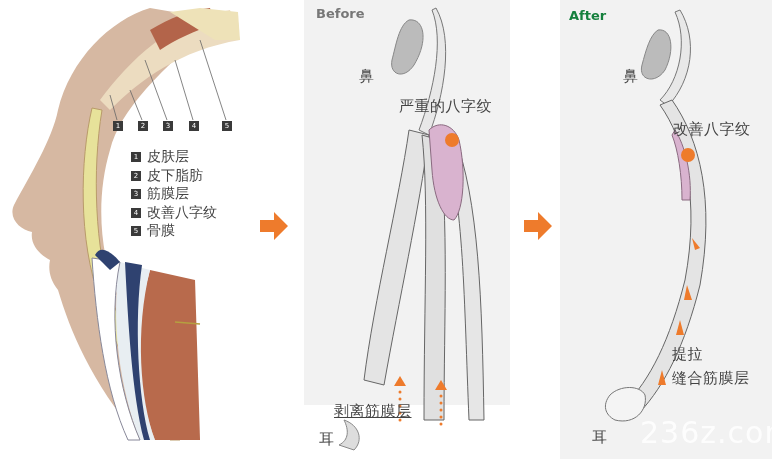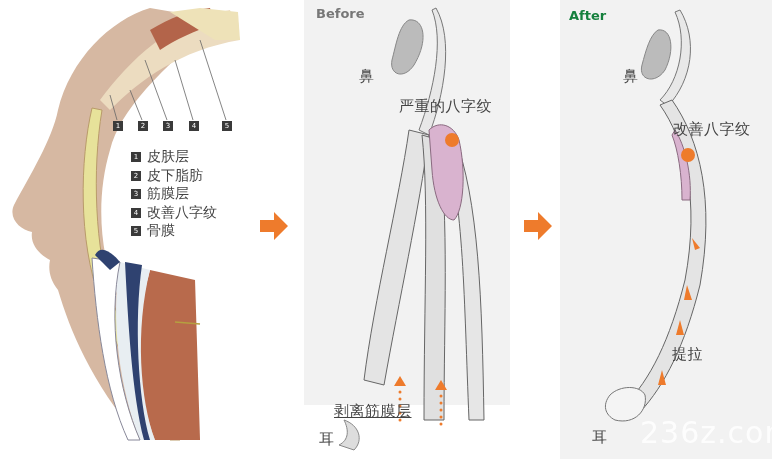--- a/index.html
+++ b/index.html
@@ -132,16 +132,17 @@
       <path d="M127 285 L132 300 L124 300 Z"></path>
       <path d="M120 320 L124 335 L116 335 Z"></path>
       <path d="M102 370 L106 385 L98 385 Z"></path>
     </g>
     <path d="M50 395 C60 385 80 385 85 395 C88 410 75 425 55 420 C45 415 42 405 50 395 Z" fill="#f4f4f4" stroke="#777" stroke-width="1"></path>
   </svg>
   <div class="tag" style="left:9px;top:8px;color:#15803d;">After</div>
   <div class="lbl" style="left:63px;top:67px;">鼻</div>
   <div class="lbl" style="left:113px;top:120px;">改善八字纹</div>
   <div class="lbl" style="left:112px;top:345px;">提拉</div>
+  <div class="lbl" style="left:112px;top:369px;">缝合筋膜层</div>
   <div class="lbl" style="left:32px;top:428px;">耳</div>
 </div>
 
 <div class="wm" style="left:640px;top:415px;color:rgba(255,255,255,0.85);">236z.com</div>
 
 </body></html>

